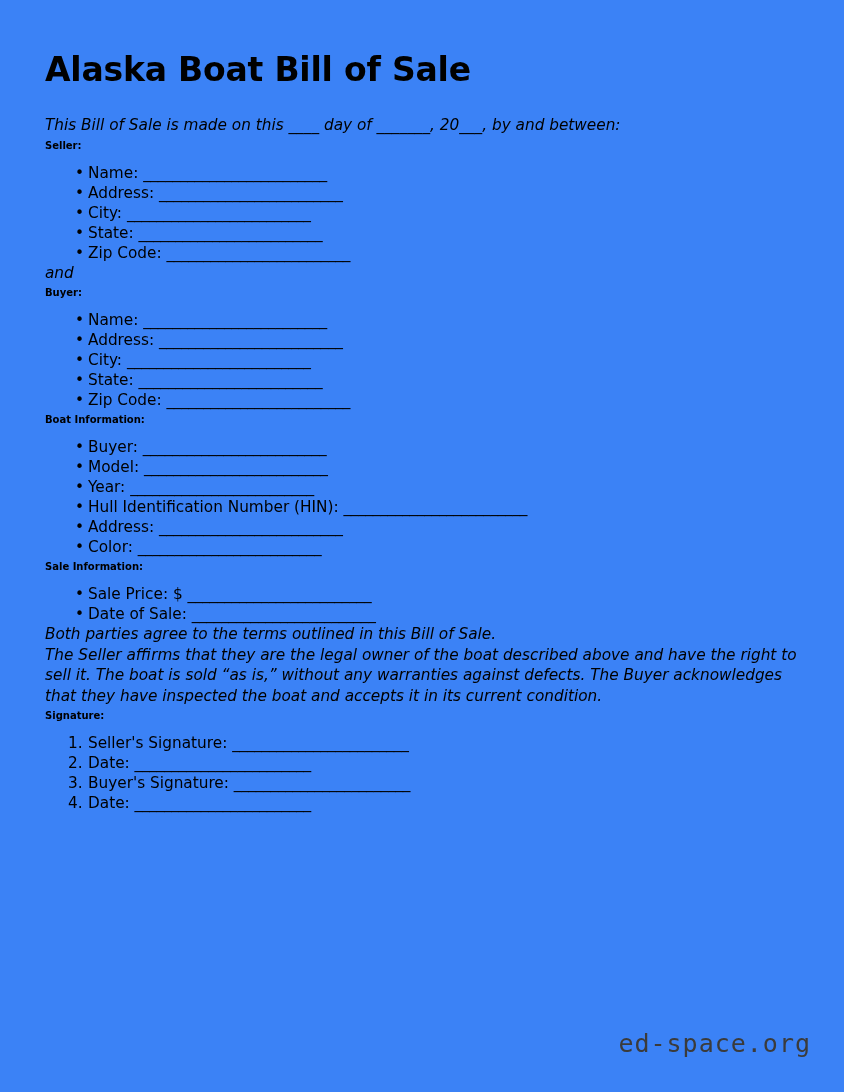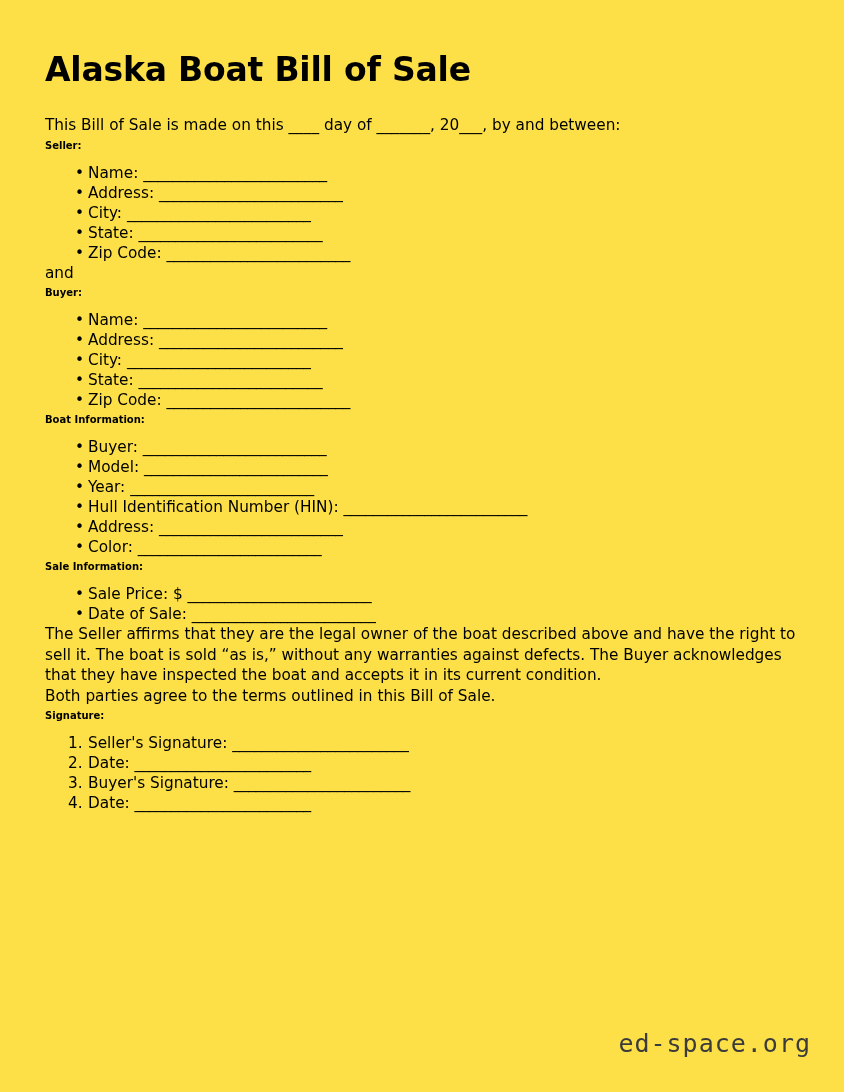--- a/index.html
+++ b/index.html
@@ -16,21 +16,21 @@
     font-family: "DejaVu Sans", "Liberation Sans", sans-serif;
     color: #000000;
     -webkit-font-smoothing: antialiased;
   }
   .page {
     position: absolute;
     left: 0;
     top: 0;
     width: 844px;
     height: 1092px;
-    background: #fde047;
+    background: #3b82f6;
   }
   .content {
     position: absolute;
     left: 45px;
     top: 52px;
     width: 754px;
   }
 
   h1.doc-title {
     font-size: 33px;
@@ -39,20 +39,21 @@
     line-height: 1.1;
     margin: 0 0 27px 0;
     color: #000;
   }
 
   p.para {
     font-size: 15.3px;
     line-height: 20.5px;
     margin: 0;
     color: #000;
+    font-style: italic;
   }
 
   .intro { margin-bottom: 19px; }
 
   h2.section {
     font-size: 10px;
     font-weight: bold;
     margin: 0 0 7px 0;
     line-height: 20px;
     color: #000;
@@ -233,23 +234,23 @@
         <span>Sale Price: $</span>
         <span class="blank">_________________________</span>
       </li>
       <li>
         <span class="bullet">•</span>
         <span>Date of Sale:</span>
         <span class="blank">_________________________</span>
       </li>
     </ul>
 
+    <p class="para gap-para2">Both parties agree to the terms outlined in this Bill of Sale.</p>
+
     <p class="para gap-para">The Seller affirms that they are the legal owner of the boat described above and have the right to sell it. The boat is sold “as is,” without any warranties against defects. The Buyer acknowledges that they have inspected the boat and accepts it in its current condition.</p>
-
-    <p class="para gap-para2">Both parties agree to the terms outlined in this Bill of Sale.</p>
 
     <h2 class="section gap-sig">Signature:</h2>
     <ol class="signatures">
       <li>
         <span class="num">1.</span>
         <span>Seller's Signature:</span>
         <span class="blank">________________________</span>
       </li>
       <li>
         <span class="num">2.</span>

